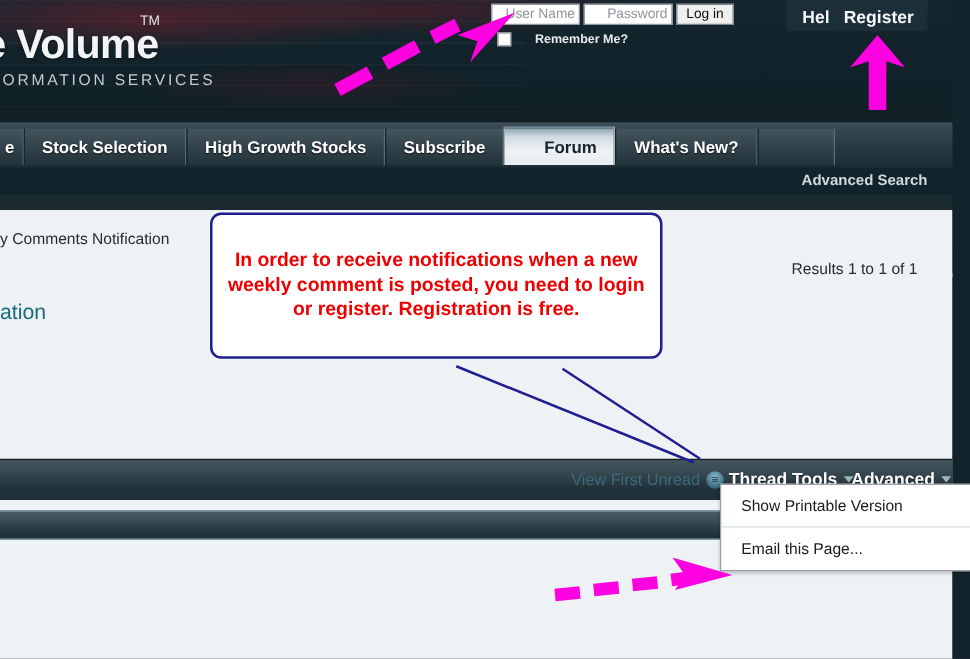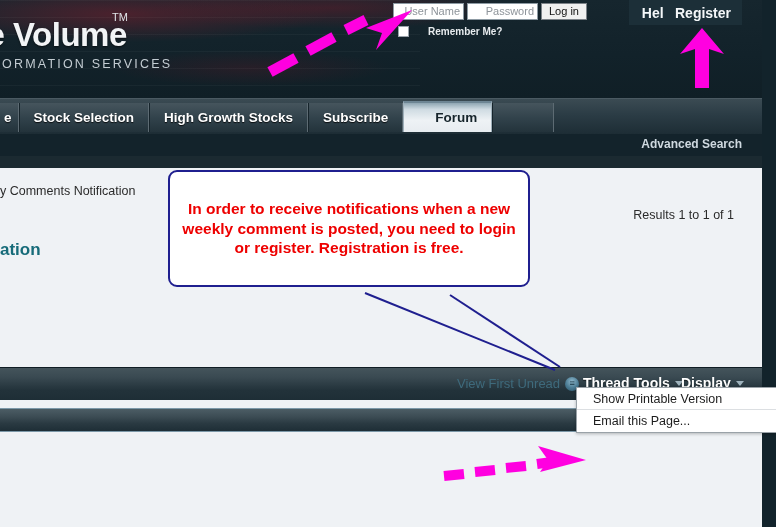--- a/index.html
+++ b/index.html
@@ -168,21 +168,21 @@
   .right-edge {
     position: absolute; left: 762px; top: 0px; width: 14px; height: 527px;
     background: #12232b;
   }
   .breadcrumb {
     position: absolute; left: 0px; top: 16px;
     font-size: 12.5px; color: #2b2b2b; white-space: nowrap;
   }
   .page-title {
     position: absolute; left: 0px; top: 72px;
-    font-size: 17px; font-weight: bold; color: #166b79; white-space: nowrap;
+    font-size: 17px; font-weight: normal; color: #166b79; white-space: nowrap;
   }
   .results-count {
     position: absolute; right: 28px; top: 40px;
     font-size: 12.5px; color: #2b2b2b;
   }
 
   
   .band1 {
     position: absolute; left: 0; top: 199px; width: 762px; height: 33px;
     background: linear-gradient(180deg, #44545b 0%, #3a4a52 28%, #2c3c44 52%, #22323a 70%, #1e2e36 100%);
@@ -228,21 +228,21 @@
   
   .dropdown {
     position: absolute; left: 576px; top: 387px; width: 200px;
     background: #ffffff;
     border: 1px solid #9aa2a8;
     border-right: none;
     box-shadow: 0 1px 3px rgba(0,0,0,0.25);
     z-index: 12;
   }
   .ditem {
-    height: 22px; padding: 0 0 0 16px;
+    height: 34px; padding: 0 0 0 16px;
     display: flex; align-items: center;
     font-size: 12.5px; color: #1c1c1c;
     border-bottom: 1px solid #dcdfe2;
     cursor: pointer; white-space: nowrap;
   }
   .ditem:last-child { border-bottom: none; }
 
   
   .callout {
     position: absolute; left: 168px; top: 170px; width: 362px; height: 117px;
@@ -298,20 +298,21 @@
     <div class="hbtn" id="btn-register">Register</div>
   </div>
 
   <div class="navbar">
     <div class="navtabs">
       <div class="navtab first">e</div>
       <div class="navtab">Stock Selection</div>
       <div class="navtab">High Growth Stocks</div>
       <div class="navtab">Subscribe</div>
       <div class="navtab active">Forum</div>
+      <div class="navtab">What's New?</div>
       <div class="navtab blank"></div>
     </div>
 
     <div class="searchbox-wrap">
       <input class="searchbox" type="text" placeholder="" style="">
     </div>
     <div class="searchbtn">
       <svg width="15" height="15" viewBox="0 0 15 15">
         <circle cx="6.2" cy="6.2" r="4.2" fill="none" stroke="#ffffff" stroke-width="2"></circle>
         <line x1="9.4" y1="9.4" x2="13.4" y2="13.6" stroke="#ffffff" stroke-width="2.2" stroke-linecap="round"></line>
@@ -336,21 +337,21 @@
       <span>View First Unread</span>
       <span class="vfu-icon">≡</span>
     </div>
 
     <div class="thread-tools">
       <span>Thread Tools</span>
       <span class="chev"></span>
     </div>
 
     <div class="display-menu">
-      <span>Display</span>
+      <span>Advanced</span>
       <span class="chev"></span>
     </div>
   </div>
 
   <div class="right-edge"></div>
 
   <div class="dropdown">
     <div class="ditem">Show Printable Version</div>
     <div class="ditem">Email this Page...</div>
   </div>

